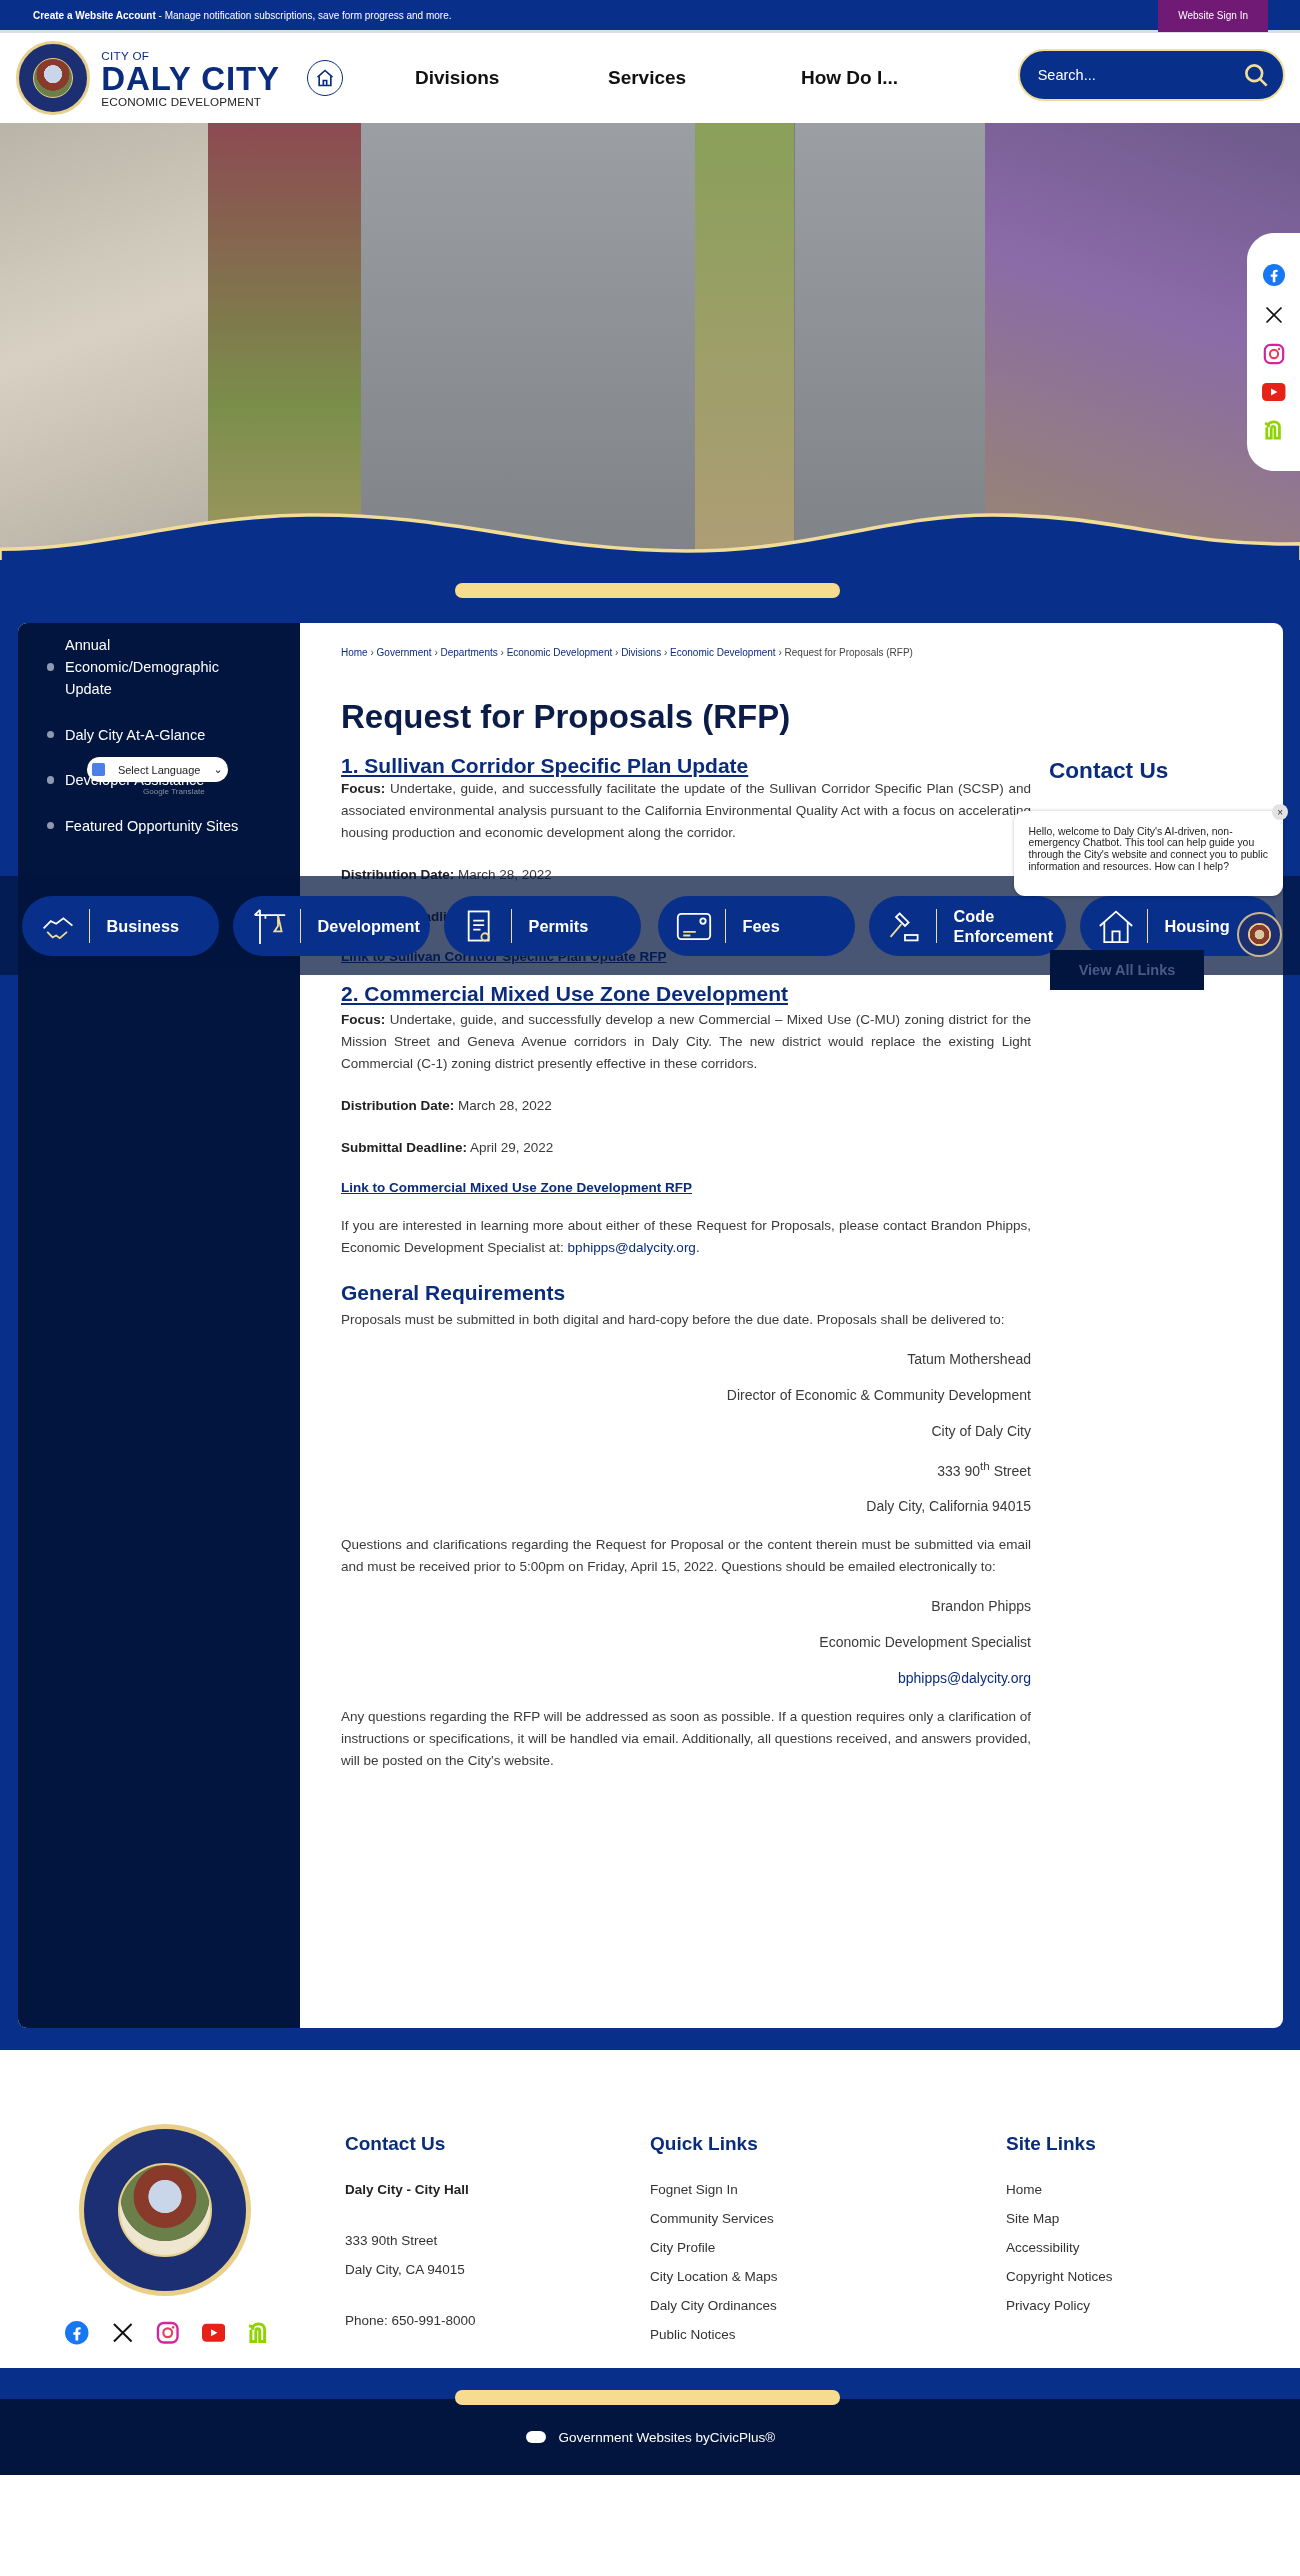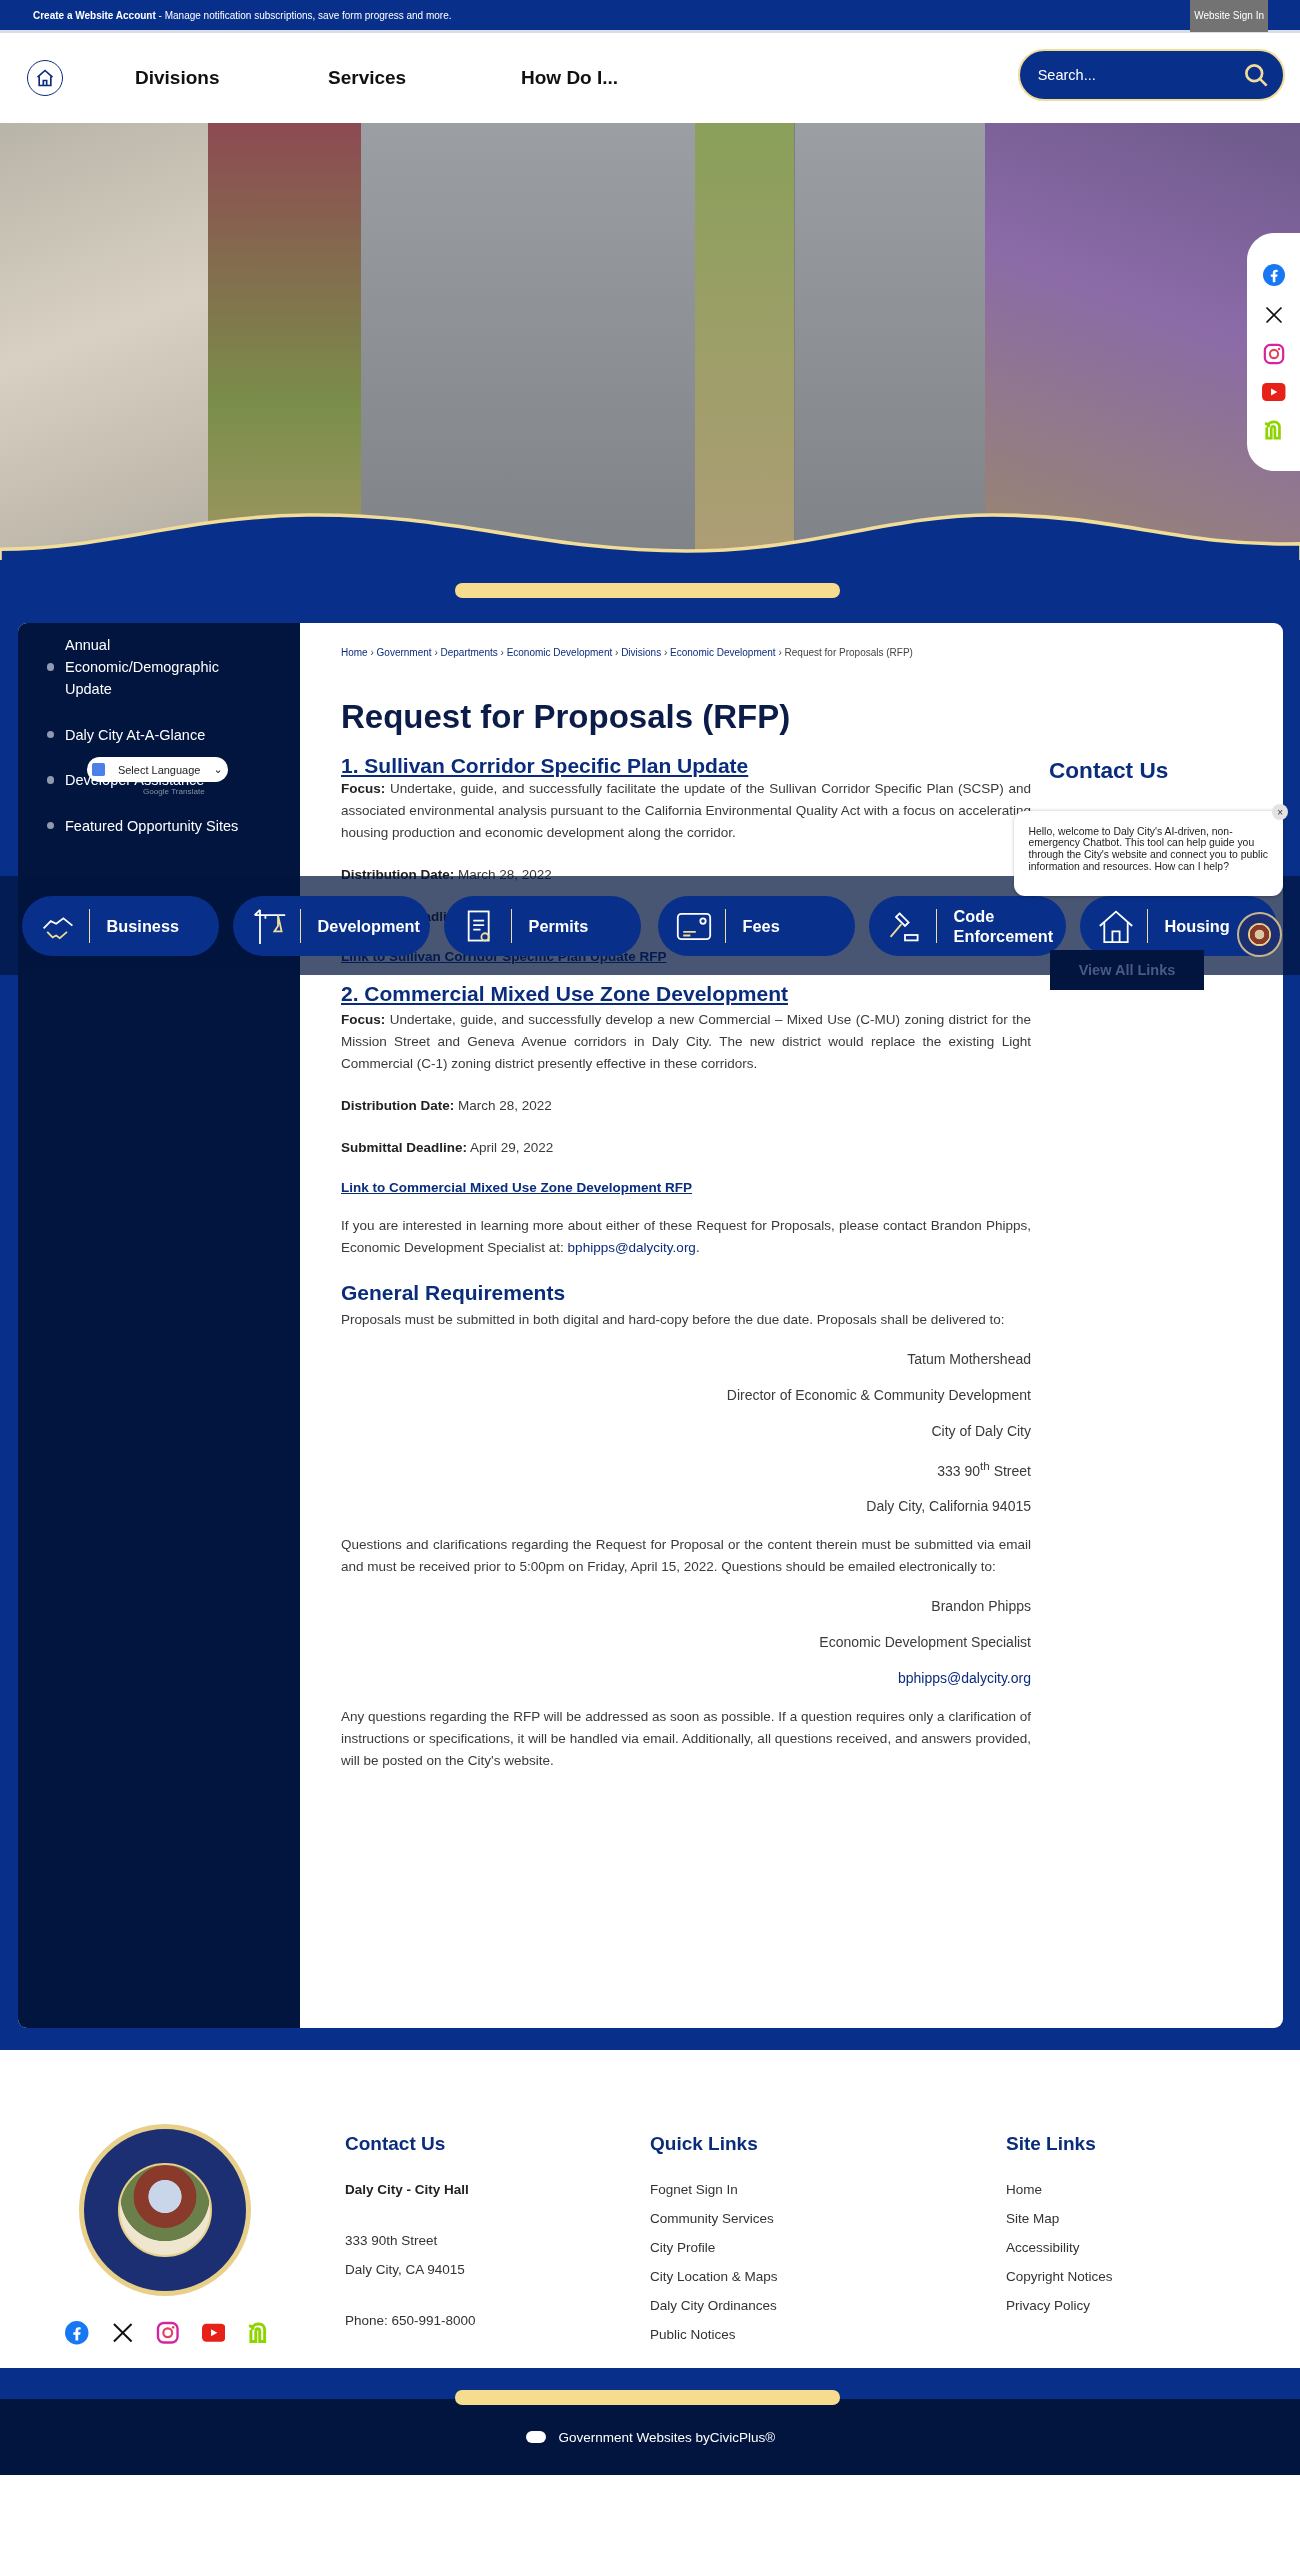--- a/index.html
+++ b/index.html
@@ -3,21 +3,21 @@
 <meta charset="utf-8">
 <style>
 *{box-sizing:border-box;margin:0;padding:0}
 html,body{width:1301px;background:#fff}
 body{font-family:"Liberation Sans",sans-serif;color:#333;position:relative;height:2576px;overflow:hidden}
 a{color:#0a2c7d}
 
 .topbar{height:33px;background:#08308a;display:flex;align-items:center;justify-content:space-between;padding-left:33px;border-bottom:3.6px solid #d8dde8}
 .topbar .msg{color:#fff;font-size:10px}
 .topbar .msg b{font-weight:bold}
-.topbar .signin{background:#737373;color:#fff;font-size:10px;height:33px;line-height:33px;padding:0 4px;margin-right:33px}
+.topbar .signin{background:#701a75;color:#fff;font-size:10px;height:33px;line-height:33px;padding:0 20px;margin-right:33px}
 
 .header{height:90px;background:#fff;display:flex;align-items:center;position:relative}
 .logo{display:flex;align-items:center;margin-left:16.3px}
 .seal{width:74px;height:74px;border-radius:50%;background:#1c2f73;border:3.6px solid #e8cf8a;position:relative;display:flex;align-items:center;justify-content:center}
 .seal .inner{width:40px;height:40px;border-radius:50%;background:radial-gradient(circle at 50% 40%,#c9d6e9 0 30%,#8a3a2a 31% 55%,#6a7f4a 56%);border:1.8px solid #e8cf8a}
 .brand{margin-left:11px;color:#0a2c7d}
 .brand .s1{font-size:11.7px;letter-spacing:0.3px}
 .brand .s2{font-size:33px;font-weight:bold;line-height:33px;letter-spacing:0.9px}
 .brand .s3{font-size:11.7px;color:#222;letter-spacing:0.2px}
 .homebtn{width:36px;height:36px;border-radius:50%;border:1.8px solid #0a2c7d;margin-left:27px;display:flex;align-items:center;justify-content:center}
@@ -82,20 +82,30 @@
 <body>
 
 <div class="topbar">
   <div class="msg">
     <b>Create a Website Account</b><span> - Manage notification subscriptions, save form progress and more.</span>
   </div>
   <div class="signin">Website Sign In</div>
 </div>
 
 <div class="header">
+  <div class="logo">
+    <div class="seal">
+        <div class="inner"></div>
+      </div>
+    <div class="brand">
+      <div class="s1">CITY OF</div>
+      <div class="s2">DALY CITY</div>
+      <div class="s3">ECONOMIC DEVELOPMENT</div>
+    </div>
+  </div>
   <div class="homebtn">
     <svg width="20" height="20" viewBox="0 0 24 24" fill="none" stroke="#0a2c7d" stroke-width="2">
         <path d="M3 11 12 3l9 8"></path>
         <path d="M5 10v11h14V10"></path>
         <path d="M10 21v-6h4v6"></path>
       </svg>
   </div>
   <div class="nav">
     <a>Divisions</a>
     <a>Services</a>

